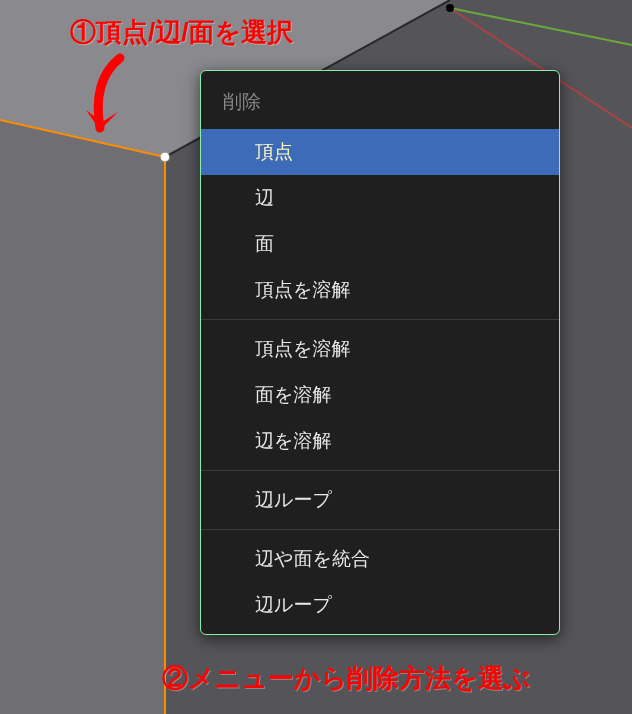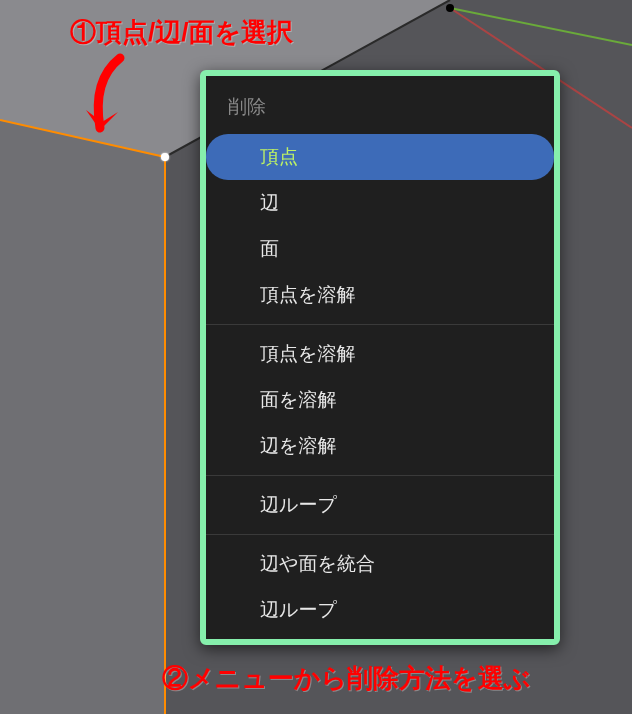--- a/index.html
+++ b/index.html
@@ -57,21 +57,21 @@
       left: 70px;
       z-index: 99;
     }
     
     .context-menu {
       position: absolute;
       top: 70px;
       left: 200px;
       width: 360px;
       background: #1f1f1f;
-      border: 6px solid #86efac;
+      border: 1px solid #86efac;
       border-radius: 6px;
       padding: 6px 0;
       z-index: 50;
       box-shadow: 0 4px 16px rgba(0,0,0,0.6);
     }
     
     .menu-title {
       color: #888;
       font-size: 19px;
       padding: 12px 22px 14px;
@@ -79,22 +79,21 @@
     
     .menu-item {
       color: #e8e8e8;
       font-size: 19px;
       padding: 10px 0 10px 54px;
       cursor: pointer;
     }
     
     .menu-item.highlighted {
       background: #3d6bb8;
-      color: #bef264;
-      border-radius: 22px;
+      color: #fef9c3;
     }
     
     .menu-separator {
       height: 1px;
       background: #3a3a3a;
       margin: 6px 0;
     }
   </style>
 </head>
 <body>

